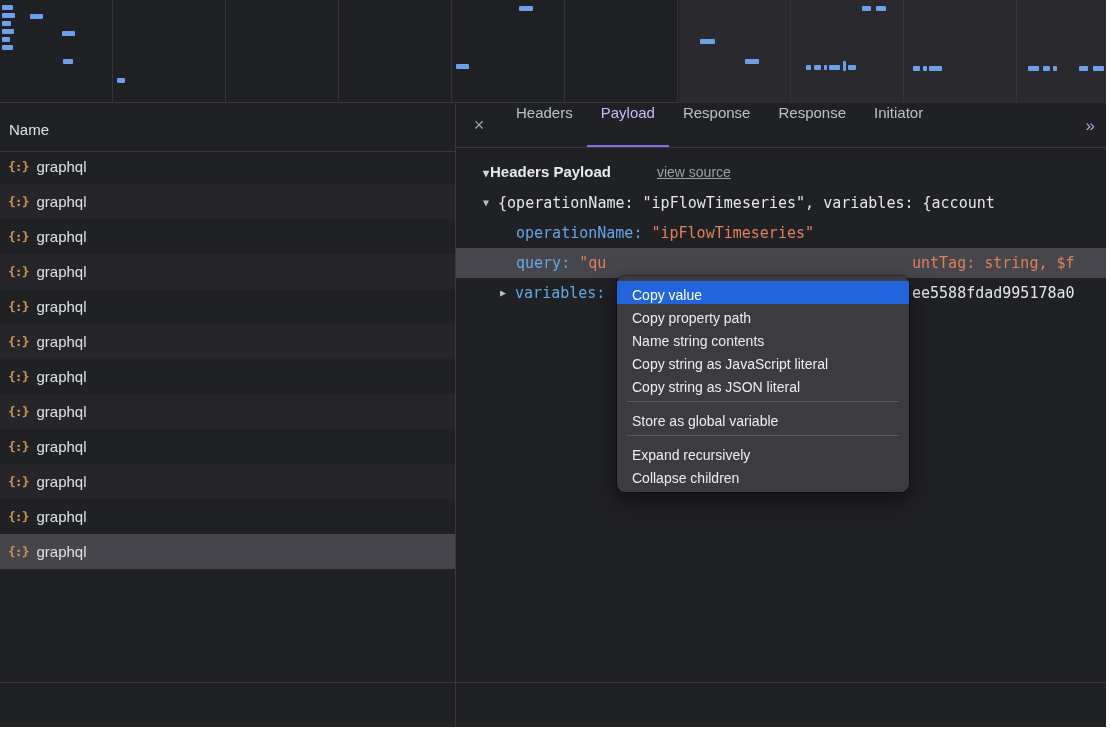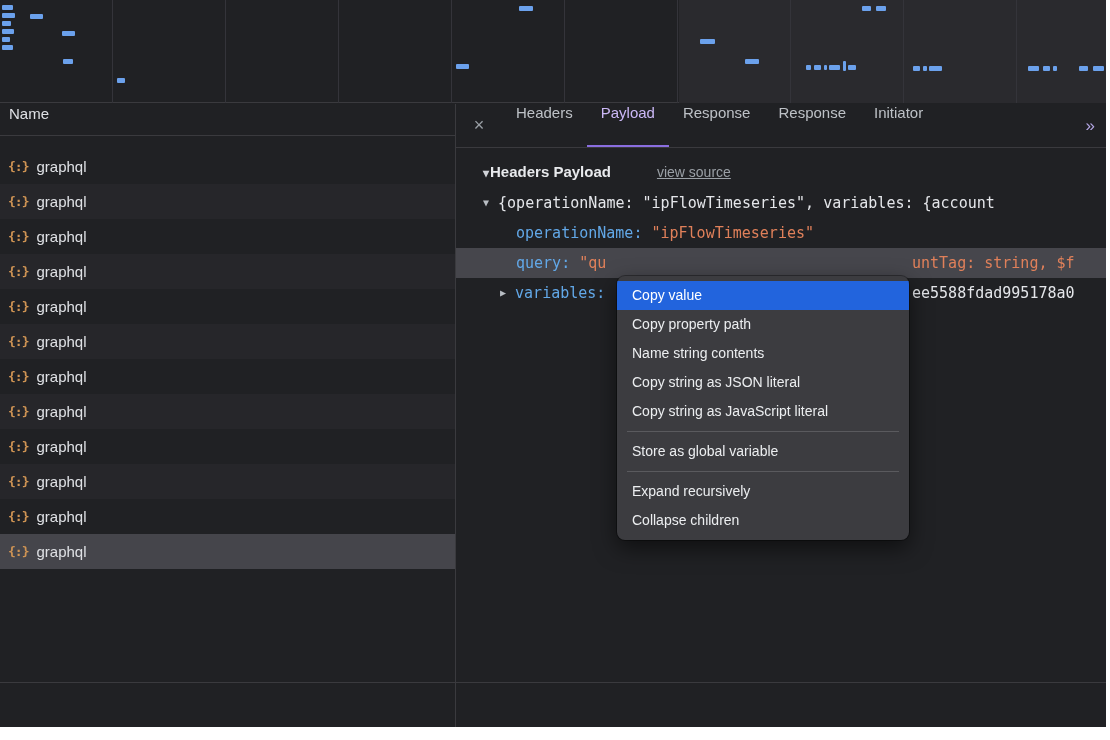--- a/index.html
+++ b/index.html
@@ -8,21 +8,21 @@
   .devtools { position:absolute; left:0; top:0; width:1106px; height:727px; background:#202124; overflow:hidden; }
 
   
   .overview { position:absolute; left:0; top:0; width:1106px; height:103px; background:#202124; border-bottom:1px solid #3a3a3e; }
   .overview-highlight { position:absolute; left:679px; top:0; width:427px; height:103px; background:#2a2a2e; }
   .gridlines { position:absolute; left:0; top:0; width:1106px; height:103px;
     background:repeating-linear-gradient(to right, transparent 0px, transparent 112px, #34343a 112px, #34343a 113px); }
   .tbar { position:absolute; height:5px; background:#6ba1ec; border-radius:1px; }
 
   
-  .name-header { position:absolute; left:0; top:92px; width:455px; height:44px; border-bottom:1px solid #3a3a3e;
+  .name-header { position:absolute; left:0; top:108px; width:455px; height:44px; border-bottom:1px solid #3a3a3e;
     display:flex; align-items:center; padding-left:9px; color:#dfe1e5; font-size:15px; }
   .rows { position:absolute; left:0; top:149px; width:455px; }
   .row { height:35px; display:flex; align-items:center; gap:8px; padding-left:8px; font-size:15px; color:#dfe1e5; cursor:default; }
   .row:nth-child(even) { background:#26262a; }
   .row.selected { background:#45454b; }
   .json-icon { color:#cf9454; font-family:"DejaVu Sans Mono", monospace; font-size:13px; font-weight:bold; letter-spacing:-1px; }
 
   .vdivider { position:absolute; left:455px; top:104px; width:1px; height:623px; background:#3a3a3e; }
   .footer-divider { position:absolute; left:0; top:682px; width:1106px; height:1px; background:#3a3a3e; }
 
@@ -48,21 +48,21 @@
   .tline.hl { background:#46464c; }
   .k { color:#62a8e8;margin-top:33px; }
   .s { color:#e0805a; }
   .plain { color:#e4e6ea; }
   .frag-right { position:absolute; left:456px; top:0; }
 
   
   .context-menu { position:absolute; left:617px; top:276px; width:292px; background:#3c3c40; border-radius:8px;
     box-shadow:0 8px 22px rgba(0,0,0,0.55), 0 0 0 1px rgba(0,0,0,0.35); padding:5px 0; z-index:10;
     font-size:14px; color:#eceef0; overflow:hidden; }
-  .menu-item { height:29px; line-height:29px; padding-left:15px; cursor:default; white-space:nowrap; }
+  .menu-item { height:23px; line-height:29px; padding-left:15px; cursor:default; white-space:nowrap; }
   .menu-item.highlighted { background:#2264dd; color:#ffffff; }
   .menu-sep { height:1px; background:#5a5a5e; margin:5px 10px; }
 </style>
 </head>
 <body>
 
 <div class="page">
   <div class="devtools">
 
     <div class="overview">
@@ -203,21 +203,21 @@
         </div>
       </div>
     </div>
 
   </div>
 
   <div class="context-menu">
     <div class="menu-item highlighted">Copy value</div>
     <div class="menu-item">Copy property path</div>
     <div class="menu-item">Name string contents</div>
+    <div class="menu-item">Copy string as JavaScript literal</div>
     <div class="menu-item">Copy string as JSON literal</div>
-    <div class="menu-item">Copy string as JavaScript literal</div>
     <div class="menu-sep"></div>
     <div class="menu-item">Store as global variable</div>
     <div class="menu-sep"></div>
     <div class="menu-item">Expand recursively</div>
     <div class="menu-item">Collapse children</div>
   </div>
 </div>
 
 </body></html>

